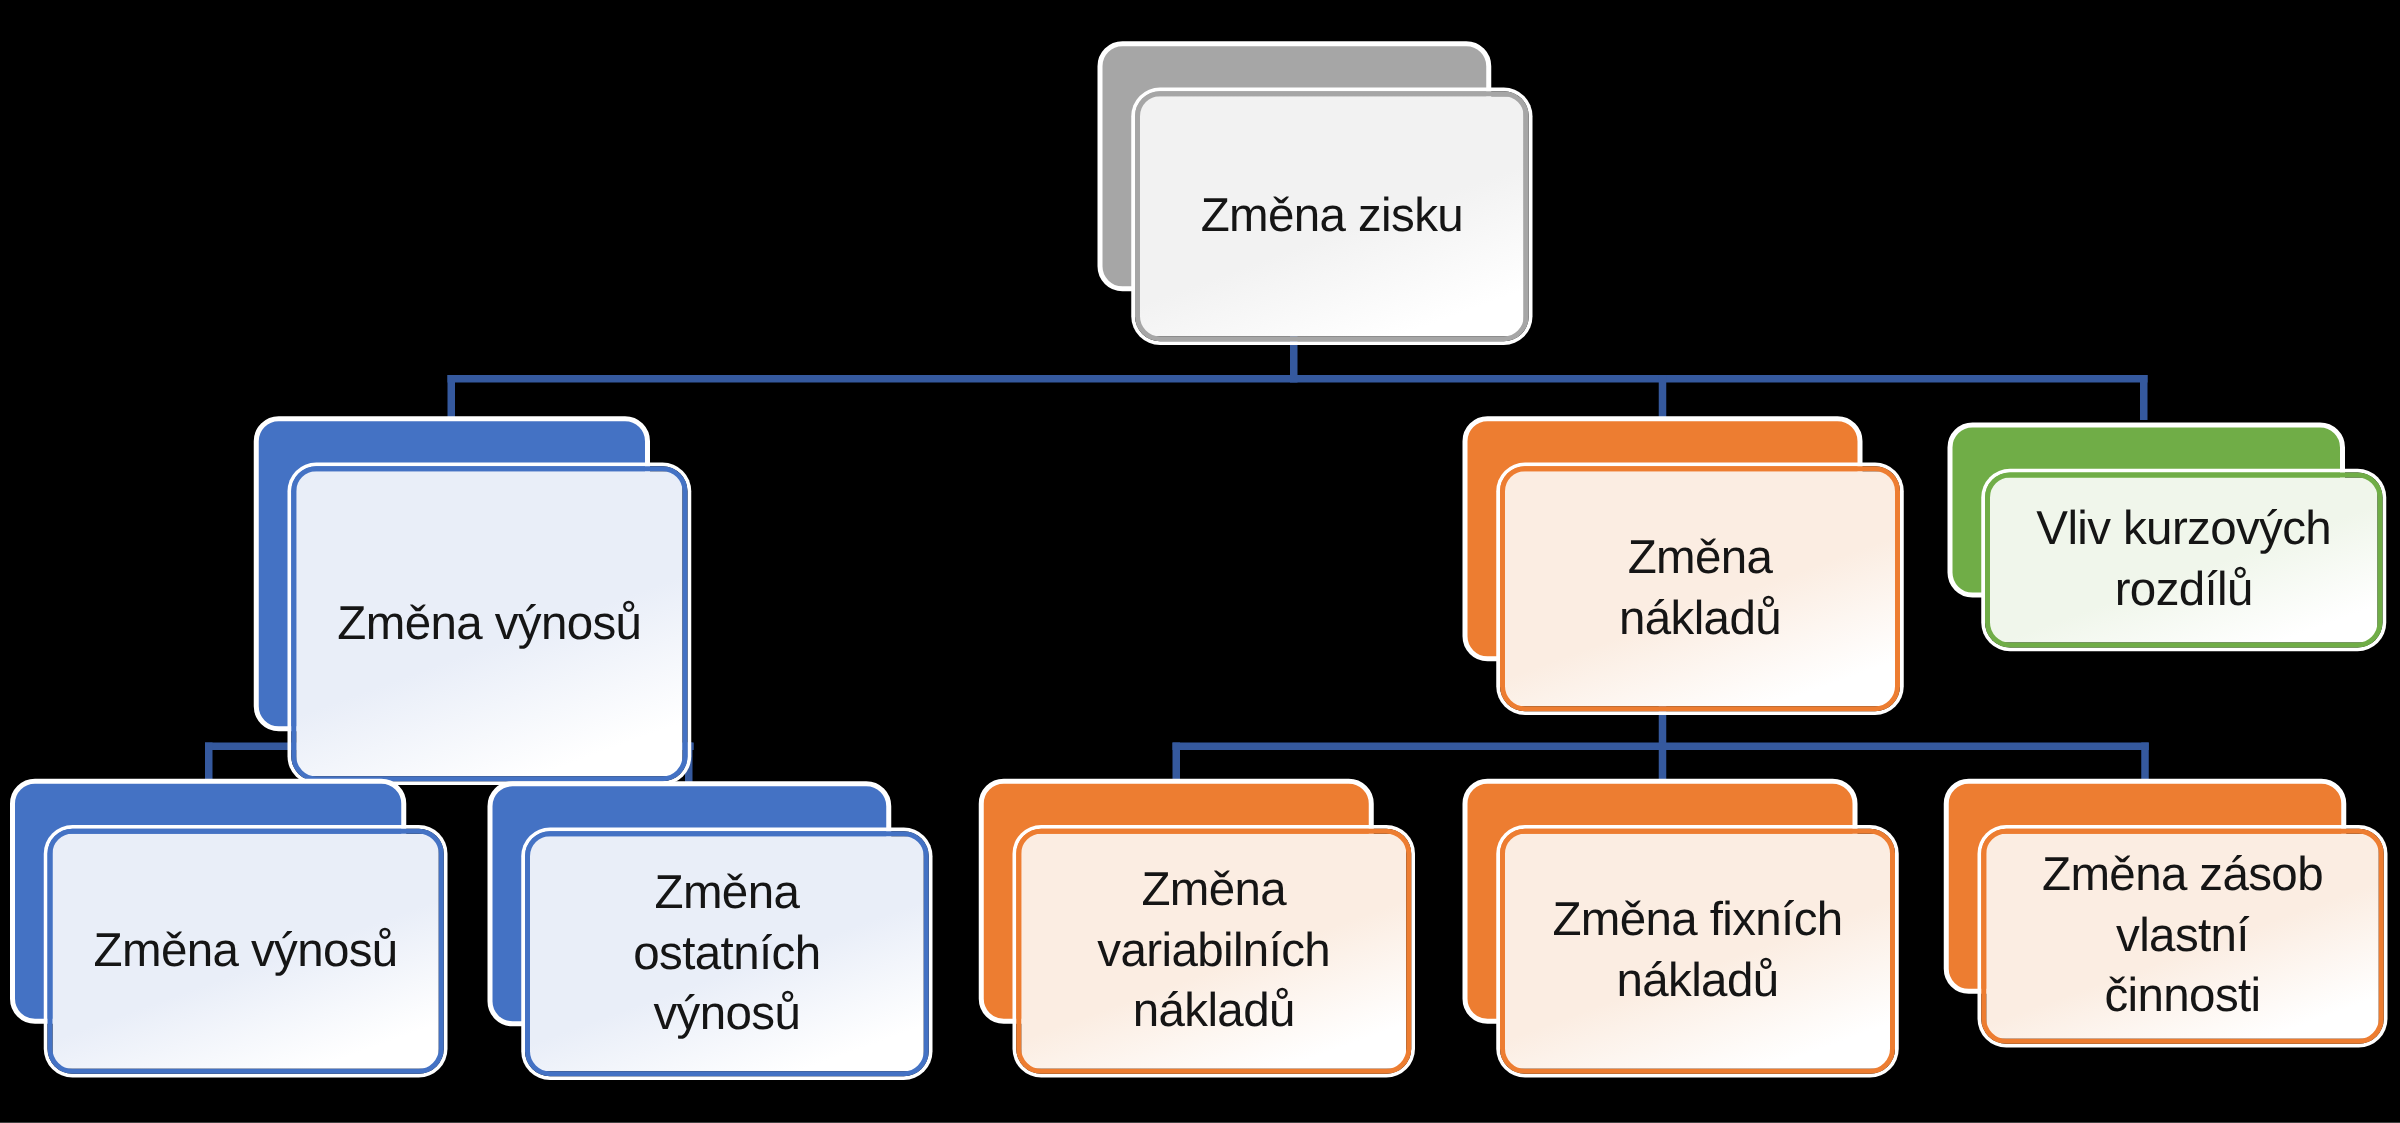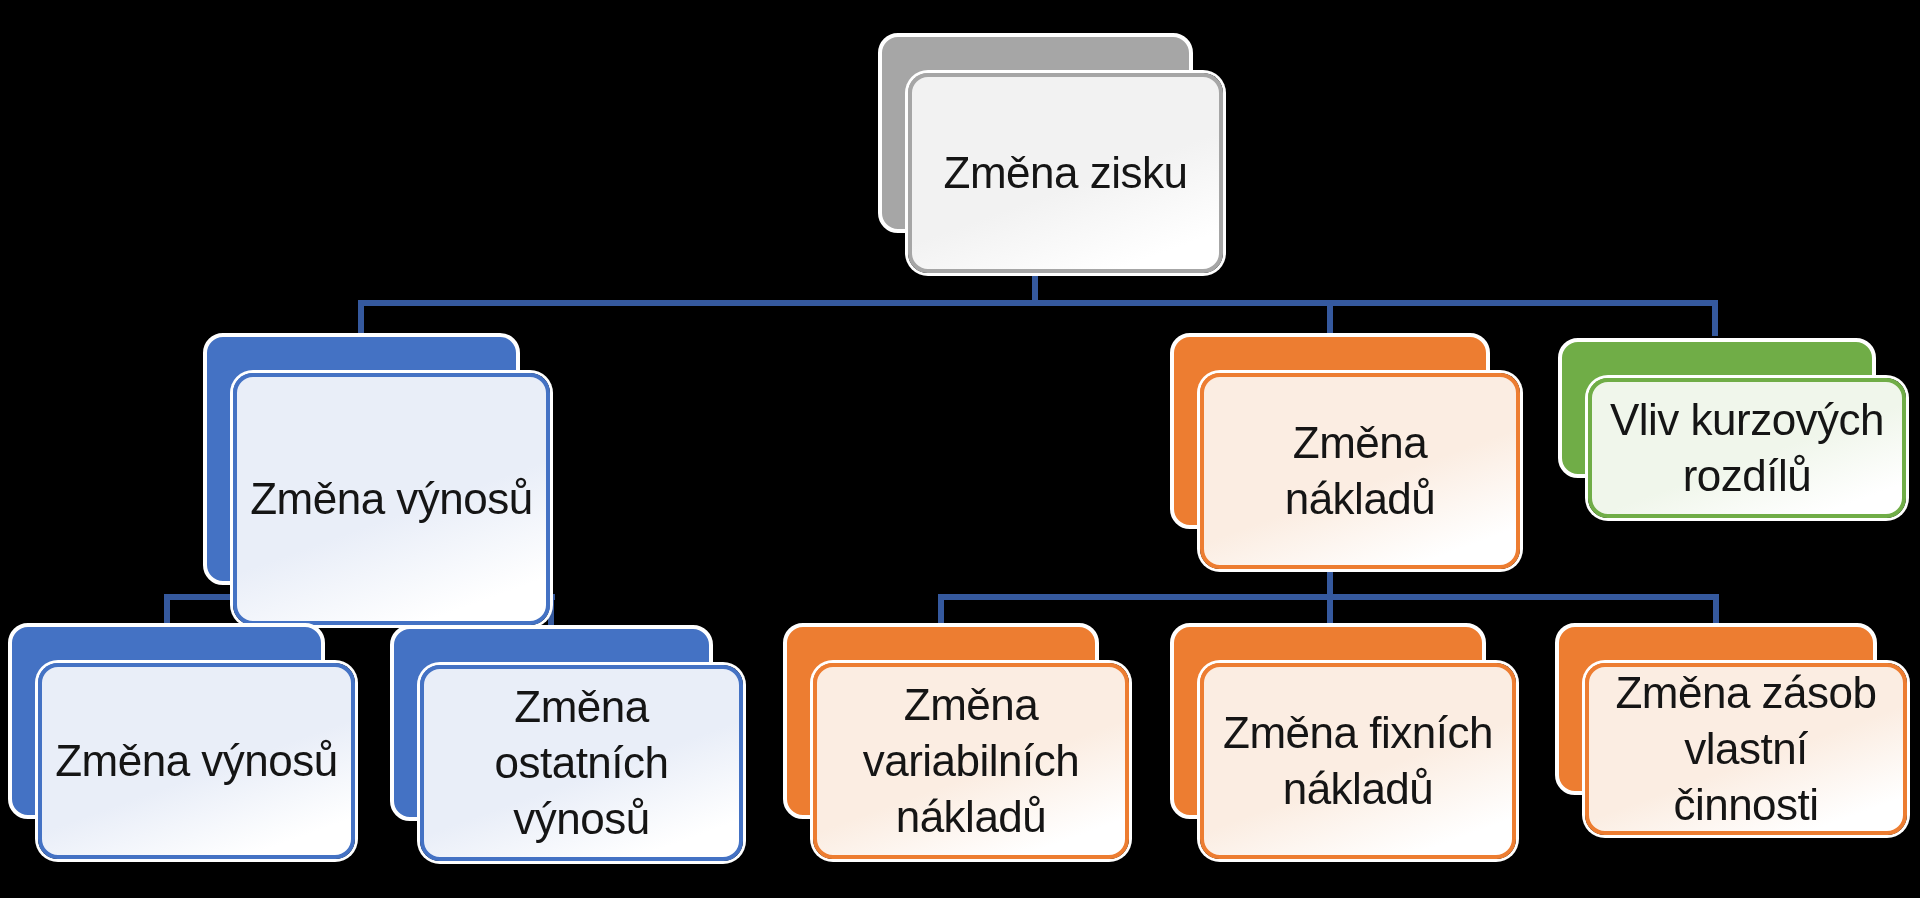--- a/index.html
+++ b/index.html
@@ -40,21 +40,21 @@
   }
   .card.front {
     left: 30px; top: 40px; right: 0; bottom: 0;
     background: linear-gradient(160deg, var(--tint, #eee) 55%, #ffffff 88%);
     border: 4px solid var(--back, #888);
     box-shadow: 0 0 0 3px #fff;
     display: flex; align-items: center; justify-content: center;
     text-align: center;
   }
   .label {
-    font-size: 44px; line-height: 1.28; letter-spacing: -0.5px;
+    font-size: 38px; line-height: 1.28; letter-spacing: -0.5px;
     color: #151515; white-space: pre-line; padding: 0 6px;
   }
 
   
   .pos-zisk    { left: 878px;  top: 33px;  width: 345px; height: 240px; }
   .pos-vynosy  { left: 203px;  top: 333px; width: 347px; height: 292px; }
   .pos-naklady { left: 1170px; top: 333px; width: 350px; height: 236px; }
   .pos-kurz    { left: 1558px; top: 338px; width: 348px; height: 180px; }
   .pos-trzby   { left: 8px;    top: 623px; width: 347px; height: 236px; }
   .pos-ostatni { left: 390px;  top: 625px; width: 353px; height: 236px; }

